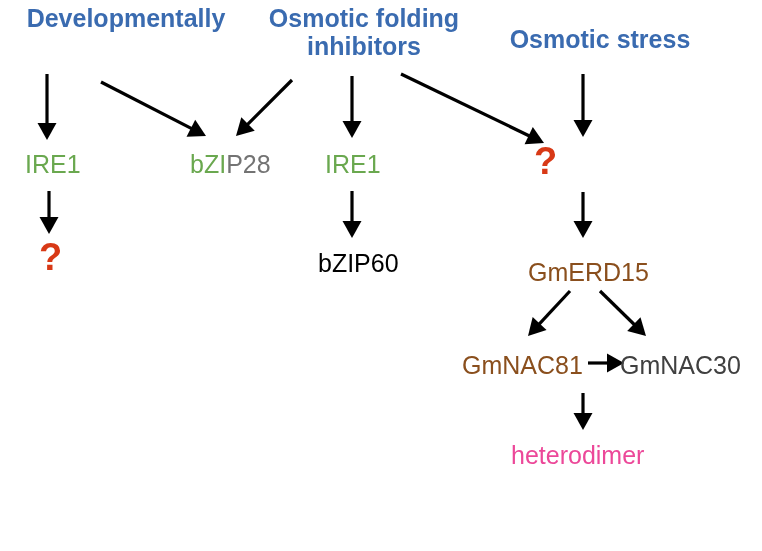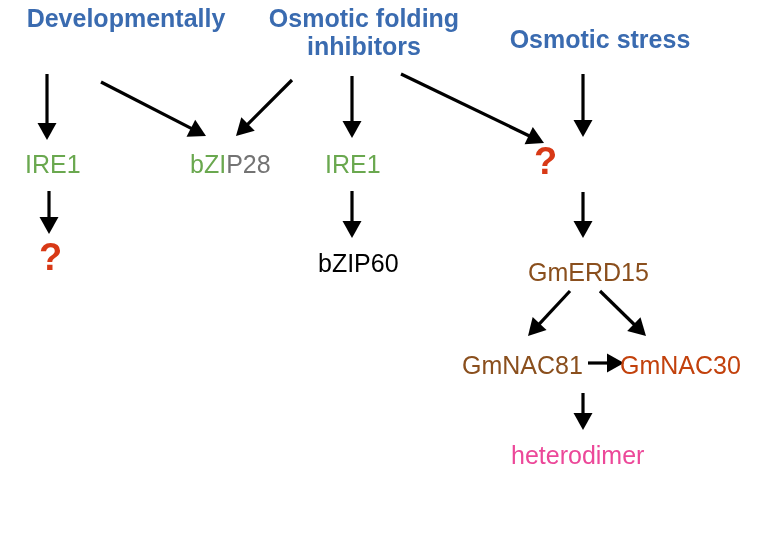--- a/index.html
+++ b/index.html
@@ -121,20 +121,20 @@
       </div>
       <div class="node stimulus" style="left: 490px; top: 25px; width: 220px; color: rgb(58, 107, 176);">
         <div>Osmotic stress</div>
       </div>
       <div class="node gene" style="left: 25px; top: 150px;"><span class="seg-a" style="color: rgb(106, 168, 79);">IRE1</span></div>
       <div class="node gene" style="left: 190px; top: 150px;"><span class="seg-a" style="color: rgb(106, 168, 79);">bZI</span><span class="seg-a" style="color: #737373;">P28</span></div>
       <div class="node gene" style="left: 325px; top: 150px;"><span class="seg-a" style="color: rgb(106, 168, 79);">IRE1</span></div>
       <div class="node gene" style="left: 318px; top: 249px;"><span class="seg-a" style="color: #000000;">bZIP60</span></div>
       <div class="node gene" style="left: 528px; top: 258px;"><span class="seg-a" style="color: rgb(138, 79, 29);">GmERD15</span></div>
       <div class="node gene" style="left: 420px; top: 351px; margin-left: 42px;"><span class="seg-a" style="color: rgb(138, 79, 29);">GmNAC81</span></div>
-      <div class="node gene" style="left: 620px; top: 351px;"><span class="seg-a" style="color: #c2410c;">GmNAC30</span></div>
+      <div class="node gene" style="left: 620px; top: 351px;"><span class="seg-a" style="color: #404040;">GmNAC30</span></div>
       <div class="node gene" style="left: 511px; top: 441px;"><span class="seg-a" style="color: #ec4899;">heterodimer</span></div>
       <div class="node gene" style="left: 553px; top: 521px;"><span class="seg-a" style="color: #6d28d9;">VPE</span></div>
       <div class="node qmark" style="left: 39px; top: 238px; color: rgb(216, 57, 22);">?</div>
       <div class="node qmark" style="left: 534px; top: 142px; color: rgb(216, 57, 22);">?</div>
     </div>
 
 </div>
 
 </body></html>

